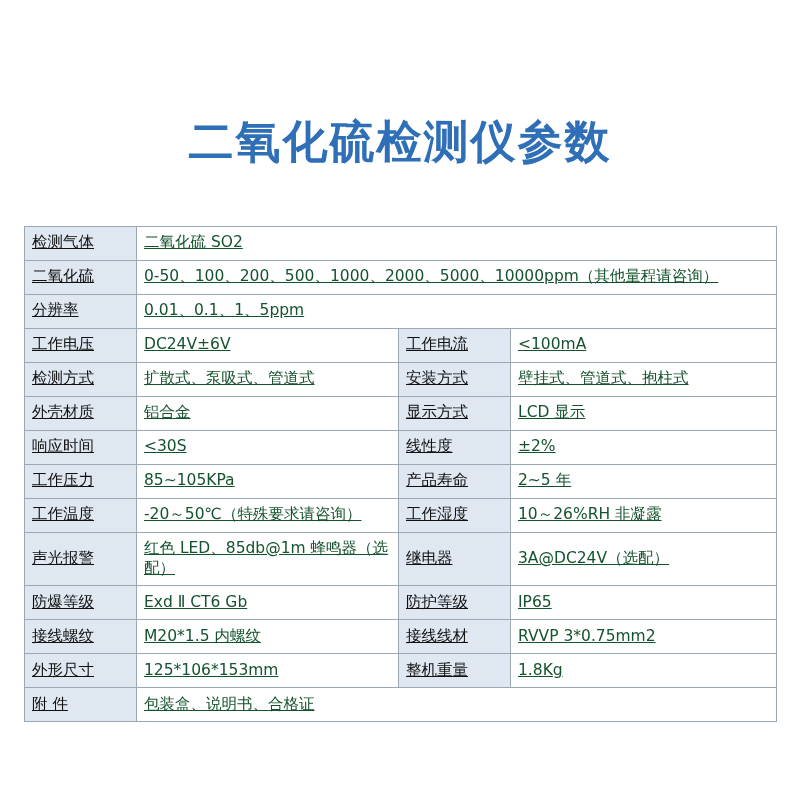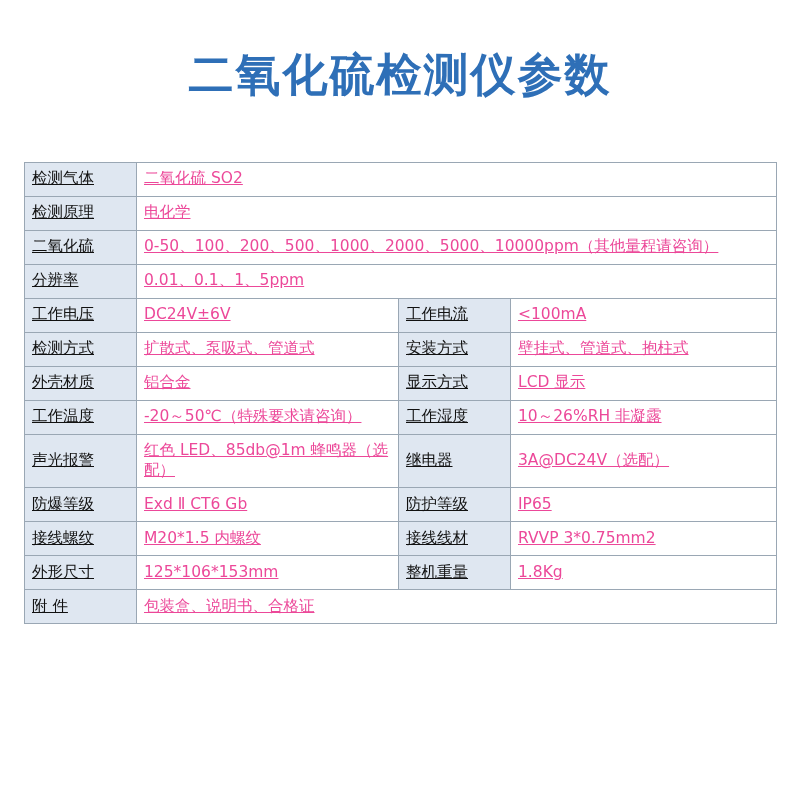--- a/index.html
+++ b/index.html
@@ -19,23 +19,23 @@
     width: 800px;
     height: 800px;
     box-sizing: border-box;
   }
   .title {
     text-align: center;
     font-size: 45px;
     font-weight: bold;
     color: #2e6fb7;
     letter-spacing: 2px;
-    padding-top: 54px;
+    padding-top: 118px;
     line-height: 1.1;
-    font-family: Liberation Mono, monospace;
+    font-family: Liberation Serif, serif;
   }
   .table-wrap {
     margin: 58px 24px 0 24px;
   }
   table.spec {
     width: 752px;
     border-collapse: collapse;
     table-layout: fixed;
     font-size: 15.5px;
   }
@@ -47,21 +47,21 @@
     height: 22px;
     text-decoration: underline;
   }
   td.lbl {
     background: #dfe7f1;
     color: #111;
     white-space: nowrap;
   }
   td.val {
     background: #ffffff;
-    color: #ec4899;
+    color: #14532d;
   }
   .c1 { width: 112px; }
   .c2 { width: 262px; }
   .c3 { width: 112px; }
   .c4 { width: 266px; }
 </style>
 </head>
 <body>
 
 <div class="page">
@@ -75,24 +75,20 @@
           <col class="c2">
           <col class="c3">
           <col class="c4">
       </colgroup>
       <tbody>
           <tr>
             <td class="lbl">检测气体</td>
             <td class="val" colspan="3">二氧化硫 SO2</td>
           </tr>
           <tr>
-            <td class="lbl">检测原理</td>
-            <td class="val" colspan="3">电化学</td>
-          </tr>
-          <tr>
             <td class="lbl">二氧化硫</td>
             <td class="val" colspan="3">0-50、100、200、500、1000、2000、5000、10000ppm（其他量程请咨询）</td>
           </tr>
           <tr>
             <td class="lbl">分辨率</td>
             <td class="val" colspan="3">0.01、0.1、1、5ppm</td>
           </tr>
           <tr>
             <td class="lbl">工作电压</td>
             <td class="val">DC24V±6V</td>
@@ -103,20 +99,32 @@
             <td class="lbl">检测方式</td>
             <td class="val">扩散式、泵吸式、管道式</td>
             <td class="lbl">安装方式</td>
             <td class="val">壁挂式、管道式、抱柱式</td>
           </tr>
           <tr>
             <td class="lbl">外壳材质</td>
             <td class="val">铝合金</td>
             <td class="lbl">显示方式</td>
             <td class="val">LCD 显示</td>
+          </tr>
+          <tr>
+            <td class="lbl">响应时间</td>
+            <td class="val">&lt;30S</td>
+            <td class="lbl">线性度</td>
+            <td class="val">±2%</td>
+          </tr>
+          <tr>
+            <td class="lbl">工作压力</td>
+            <td class="val">85~105KPa</td>
+            <td class="lbl">产品寿命</td>
+            <td class="val">2~5 年</td>
           </tr>
           <tr>
             <td class="lbl">工作温度</td>
             <td class="val">-20～50℃（特殊要求请咨询）</td>
             <td class="lbl">工作湿度</td>
             <td class="val">10～26%RH 非凝露</td>
           </tr>
           <tr>
             <td class="lbl">声光报警</td>
             <td class="val">红色 LED、85db@1m 蜂鸣器（选配）</td>

